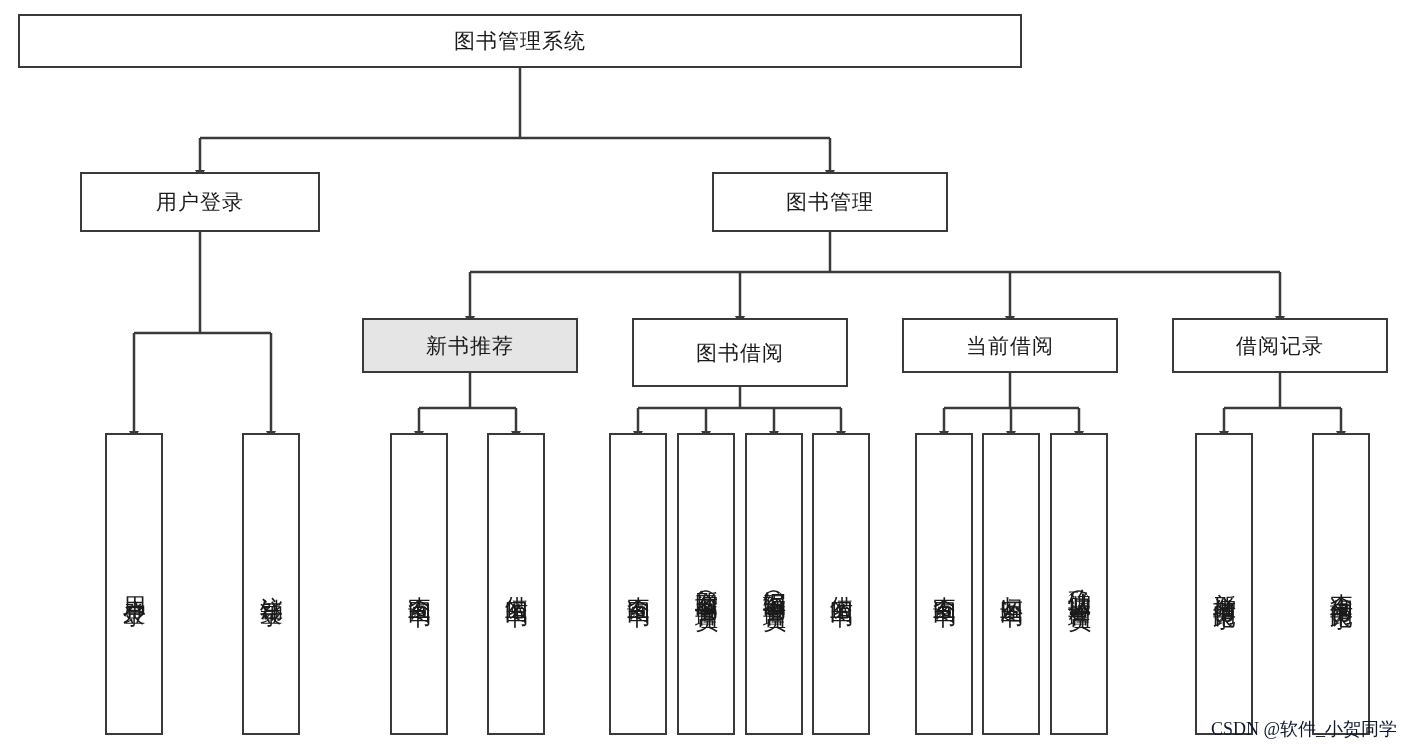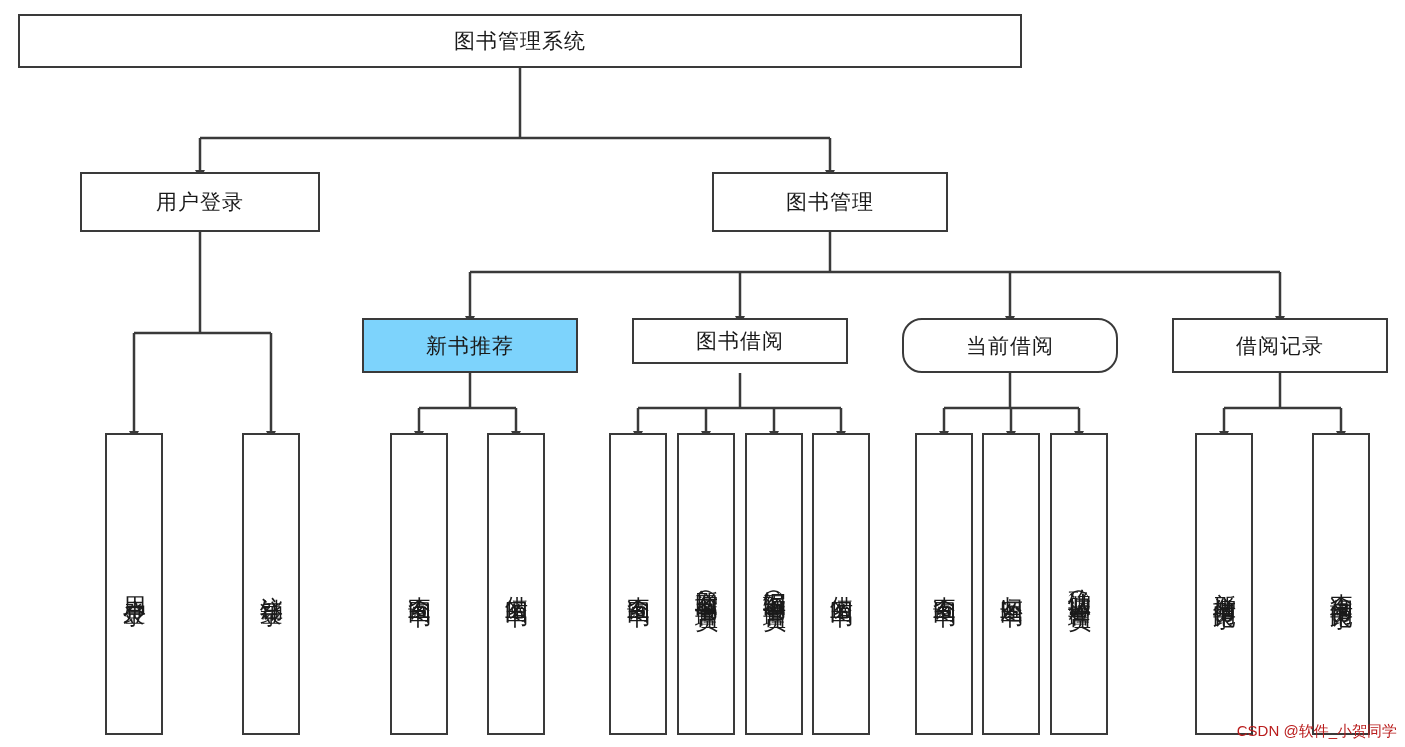--- a/index.html
+++ b/index.html
@@ -50,24 +50,25 @@
   }
   .node.vert .vtext {
     writing-mode: vertical-rl;
     text-orientation: upright;
     white-space: nowrap;
   }
   #watermark {
     position: absolute;
     right: 8px;
     bottom: 6px;
-    font-size: 15px;
-    color: #b91c1c;
+    font-size: 18px;
+    color: #0f172a;
     white-space: nowrap;
     pointer-events: none;
+    font-family: Liberation Serif, serif;
   }
 </style>
 </head>
 <body>
 
 <div id="canvas">
   <svg id="edges" viewBox="0 0 1405 747" xmlns="http://www.w3.org/2000/svg">
     <defs>
       <marker id="arrowhead" markerWidth="9" markerHeight="10" refX="1" refY="5" orient="auto" markerUnits="userSpaceOnUse">
         <path d="M0,0 L9,5 L0,10 z" fill="#3a3a3a"></path>
@@ -112,27 +113,27 @@
   <div id="nodes">
       <div class="node horiz" id="node-root" style="left: 18px; top: 14px; width: 1004px; height: 54px; border-color: rgb(58, 58, 58); background: rgb(255, 255, 255); color: rgb(26, 26, 26);">
         <span>图书管理系统</span>
       </div>
       <div class="node horiz" id="node-login" style="left: 80px; top: 172px; width: 240px; height: 60px; border-color: rgb(58, 58, 58); background: rgb(255, 255, 255); color: rgb(26, 26, 26);">
         <span>用户登录</span>
       </div>
       <div class="node horiz" id="node-bookmgmt" style="left: 712px; top: 172px; width: 236px; height: 60px; border-color: rgb(58, 58, 58); background: rgb(255, 255, 255); color: rgb(26, 26, 26); font-family: Liberation Mono, monospace;">
         <span>图书管理</span>
       </div>
-      <div class="node horiz" id="node-newbook" style="left: 362px; top: 318px; width: 216px; height: 55px; border-color: rgb(58, 58, 58); background: #7dd3fc; color: rgb(26, 26, 26);">
+      <div class="node horiz" id="node-newbook" style="left: 362px; top: 318px; width: 216px; height: 55px; border-color: rgb(58, 58, 58); background: #e5e5e5; color: rgb(26, 26, 26);">
         <span>新书推荐</span>
       </div>
-      <div class="node horiz" id="node-borrow" style="left: 632px; top: 318px; width: 216px; height: 46px; border-color: rgb(58, 58, 58); background: rgb(255, 255, 255); color: rgb(26, 26, 26);">
+      <div class="node horiz" id="node-borrow" style="left: 632px; top: 318px; width: 216px; height: 69px; border-color: rgb(58, 58, 58); background: rgb(255, 255, 255); color: rgb(26, 26, 26);">
         <span>图书借阅</span>
       </div>
-      <div class="node horiz" id="node-current" style="left: 902px; top: 318px; width: 216px; height: 55px; border-color: rgb(58, 58, 58); background: rgb(255, 255, 255); color: rgb(26, 26, 26); border-radius: 20px;">
+      <div class="node horiz" id="node-current" style="left: 902px; top: 318px; width: 216px; height: 55px; border-color: rgb(58, 58, 58); background: rgb(255, 255, 255); color: rgb(26, 26, 26);">
         <span>当前借阅</span>
       </div>
       <div class="node horiz" id="node-records" style="left: 1172px; top: 318px; width: 216px; height: 55px; border-color: rgb(58, 58, 58); background: rgb(255, 255, 255); color: rgb(26, 26, 26); text-align: right;">
         <span>借阅记录</span>
       </div>
       <div class="node vert" id="node-leaf-1" style="left: 105px; top: 433px; width: 58px; height: 302px; border-color: rgb(58, 58, 58); background: rgb(255, 255, 255); color: rgb(26, 26, 26);">
         <span class="vtext">用户登录</span>
       </div>
       <div class="node vert" id="node-leaf-2" style="left: 242px; top: 433px; width: 58px; height: 302px; border-color: rgb(58, 58, 58); background: rgb(255, 255, 255); color: rgb(26, 26, 26);">
         <span class="vtext">注销登录</span>

